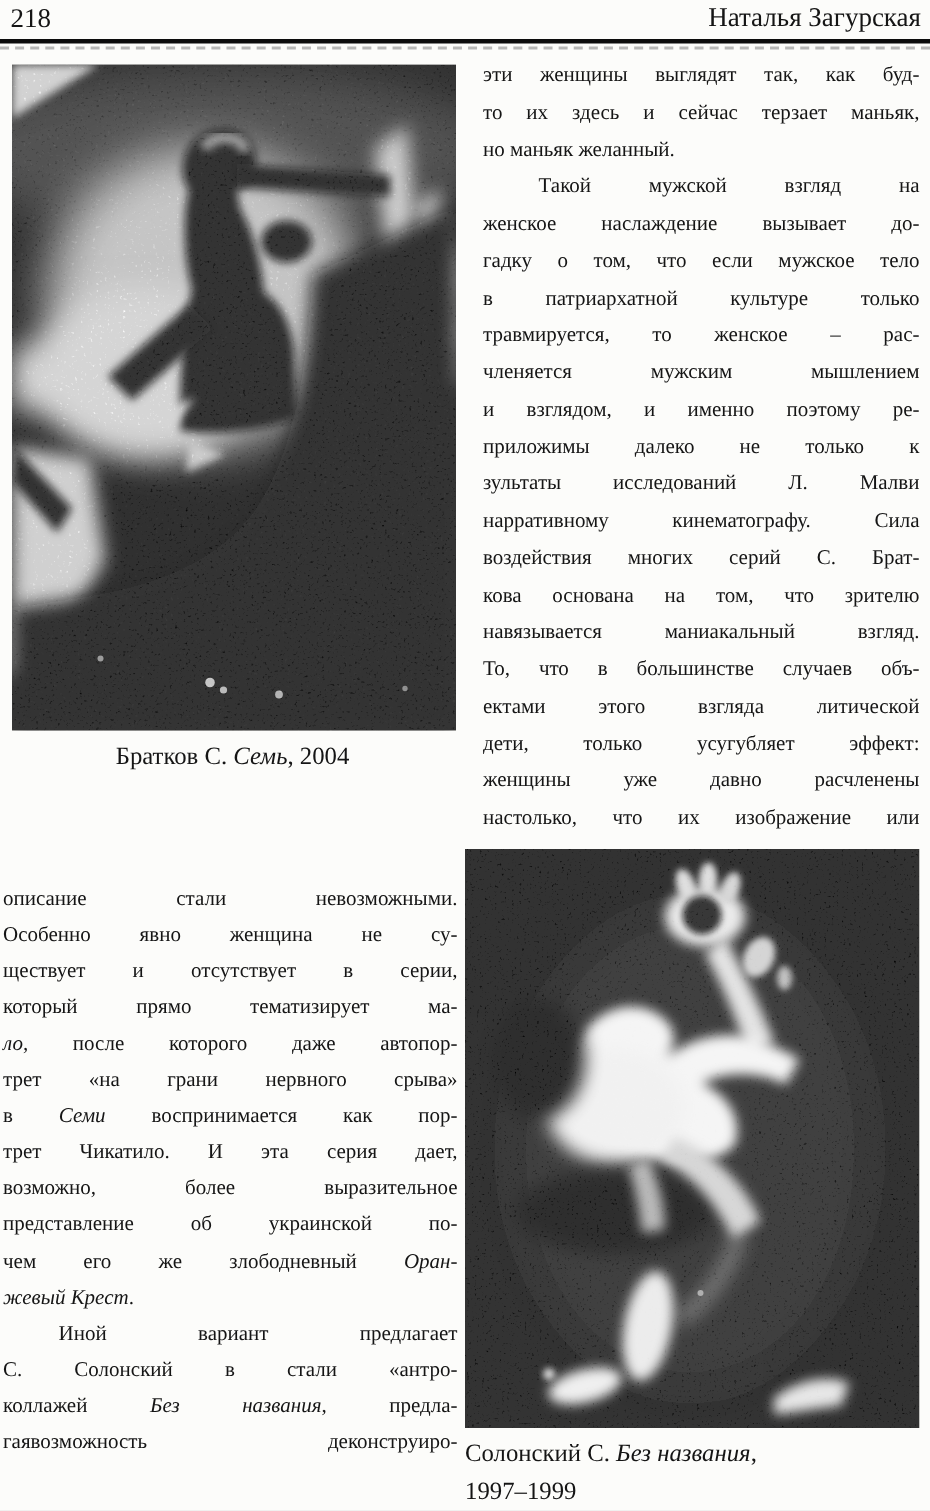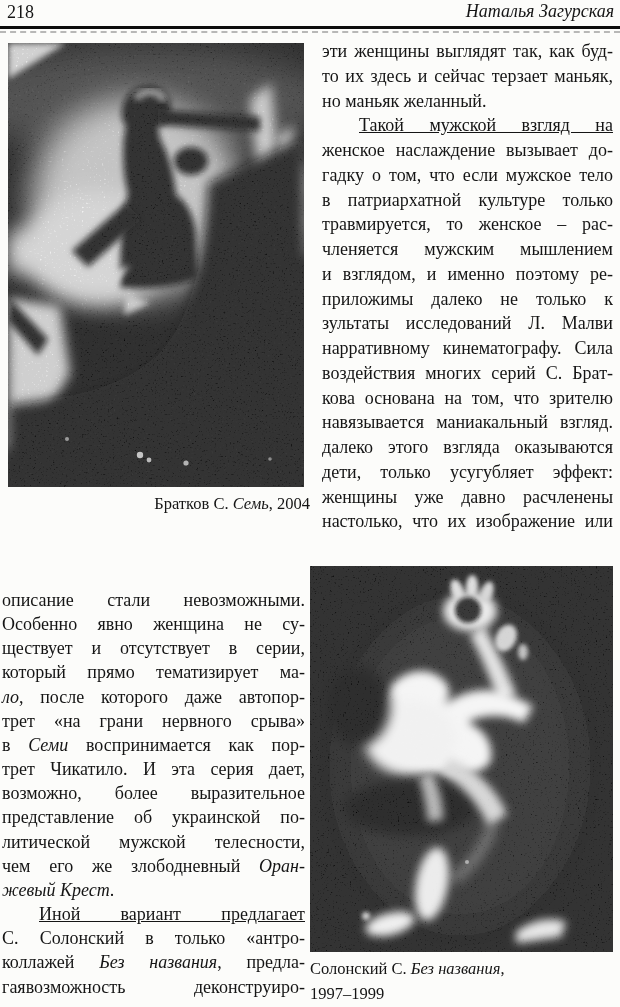--- a/index.html
+++ b/index.html
@@ -4,39 +4,39 @@
 <style>
   html,body{margin:0;padding:0;background:#e8e8e6;}
   .page{
     position:relative;width:620px;height:1007px;margin:0 auto;
     background:#fcfcfa;overflow:hidden;
     font-family:"Liberation Serif","DejaVu Serif",serif;
     color:#151515;
     -webkit-font-smoothing:antialiased;
   }
   #pgnum{position:absolute;left:7px;top:2px;font-size:18px;}
-  #author{position:absolute;right:6px;top:1px;font-size:18px;font-style:italic;margin-left:20px;}
+  #author{position:absolute;right:6px;top:1px;font-size:18px;margin-left:20px;}
   #rule{position:absolute;left:0;top:26px;width:620px;height:2.5px;background:#0c0c0c;}
   #rule2{position:absolute;left:0;top:31px;width:620px;height:0;border-top:2px dashed #777;opacity:.5;}
 
   #fig1{position:absolute;left:8px;top:43px;width:296px;height:444px;}
   #fig2{position:absolute;left:310px;top:566px;width:303px;height:386px;}
   #fig1 svg,#fig2 svg{display:block;width:100%;height:100%;}
 
-  #cap1{position:absolute;left:0;top:494px;width:310px;text-align:right;font-size:16.5px;}
+  #cap1{position:absolute;left:0;top:494px;width:310px;text-align:center;font-size:16.5px;}
   #cap2{position:absolute;left:310px;top:957px;width:303px;text-align:left;font-size:16.5px;line-height:24.5px;}
 
-  .col{position:absolute;font-size:18px;}
+  .col{position:absolute;font-size:14px;}
   #leftcol{left:2px;top:548px;width:303px;line-height:24.15px;margin-top:40px;}
   #rightcol{left:322px;top:39px;width:291px;line-height:24.75px;}
 
   .para{margin:0;padding:0;}
   .tline{text-align:justify;text-align-last:justify;text-justify:inter-word;}
   .tline.end{text-align-last:left;}
-  .tline.ind{text-indent:37px;text-decoration:underline;}
+  .tline.ind{text-indent:37px;}
   i{font-style:italic;}
 </style>
 </head>
 <body>
 
 <div class="page">
 
   <div id="pgnum">218</div>
   <div id="author">Наталья Загурская</div>
   <div id="rule"></div>
@@ -104,27 +104,26 @@
         <div class="tline">описание стали невозможными.</div>
         <div class="tline">Особенно явно женщина не су-</div>
         <div class="tline">ществует и отсутствует в серии,</div>
         <div class="tline">который прямо тематизирует ма-</div>
         <div class="tline"><i>ло</i>, после которого даже автопор-</div>
         <div class="tline">трет «на грани нервного срыва»</div>
         <div class="tline">в <i>Семи</i> воспринимается как пор-</div>
         <div class="tline">трет Чикатило. И эта серия дает,</div>
         <div class="tline">возможно, более выразительное</div>
         <div class="tline">представление об украинской по-</div>
-        <div class="tline">литической мужской телесности,</div>
         <div class="tline">чем его же злободневный <i>Оран-</i></div>
         <div class="tline end"><i>жевый Крест</i>.</div>
       </div>
       <div class="para">
         <div class="tline ind">Иной вариант предлагает</div>
-        <div class="tline">С. Солонский в только «антро-</div>
+        <div class="tline">С. Солонский в стали «антро-</div>
         <div class="tline">коллажей <i>Без названия</i>, предла-</div>
         <div class="tline">гаявозможность деконструиро-</div>
       </div>
     </div>
   <div id="rightcol" class="col">
       <div class="para">
         <div class="tline">эти женщины выглядят так, как буд-</div>
         <div class="tline">то их здесь и сейчас терзает маньяк,</div>
         <div class="tline end">но маньяк желанный.</div>
       </div>
@@ -135,21 +134,22 @@
         <div class="tline">в патриархатной культуре только</div>
         <div class="tline">травмируется, то женское – рас-</div>
         <div class="tline">членяется мужским мышлением</div>
         <div class="tline">и взглядом, и именно поэтому ре-</div>
         <div class="tline">приложимы далеко не только к</div>
         <div class="tline">зультаты исследований Л. Малви</div>
         <div class="tline">нарративному кинематографу. Сила</div>
         <div class="tline">воздействия многих серий С. Брат-</div>
         <div class="tline">кова основана на том, что зрителю</div>
         <div class="tline">навязывается маниакальный взгляд.</div>
-        <div class="tline">далеко этого взгляда оказываются</div>
+        <div class="tline">То, что в большинстве случаев объ-</div>
+        <div class="tline">ектами этого взгляда литической</div>
         <div class="tline">дети, только усугубляет эффект:</div>
         <div class="tline">женщины уже давно расчленены</div>
         <div class="tline">настолько, что их изображение или</div>
       </div>
     </div>
 
   <div id="fig2">
     <svg viewBox="0 0 303 386" preserveAspectRatio="none" aria-hidden="true">
       <defs>
         <filter id="f2b2" x="-40%" y="-40%" width="180%" height="180%">

